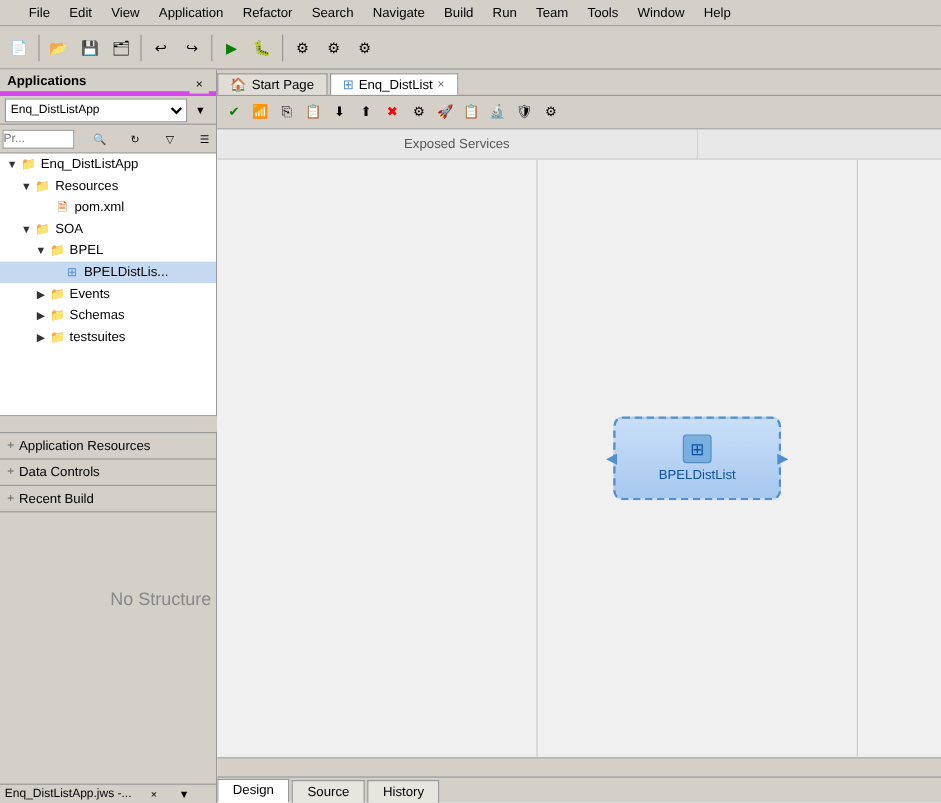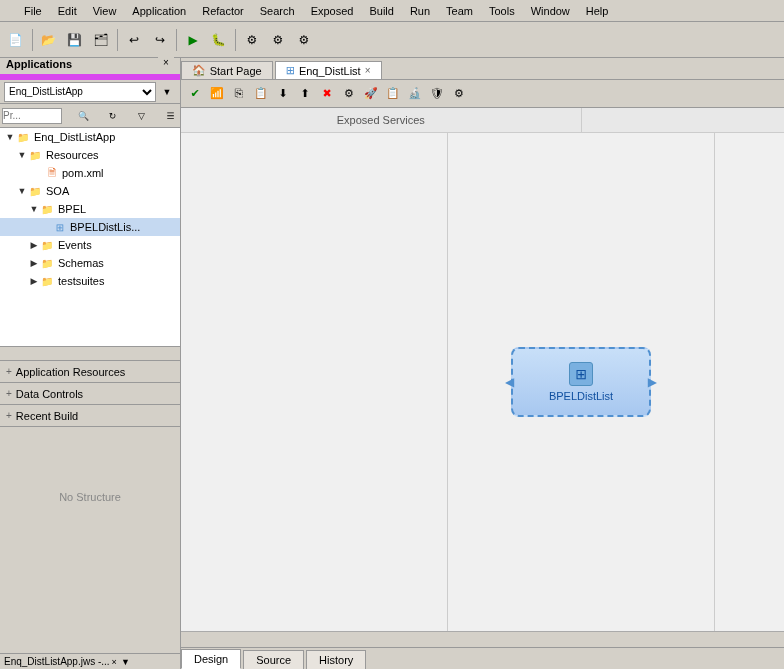--- a/index.html
+++ b/index.html
@@ -14,21 +14,21 @@
     .toolbar-btn { width: 24px; height: 24px; background: #d4d0c8; border: 1px solid transparent; display: flex; align-items: center; justify-content: center; cursor: pointer; font-size: 12px; }
     .toolbar-sep { width: 1px; height: 22px; background: #999; margin: 0 2px; }
 
     
     #main-layout { display: flex; height: calc(669px - 22px - 36px); }
 
     
     #left-panel { width: 181px; display: flex; flex-direction: column; background: #d4d0c8; border-right: 1px solid #999; }
 
     
-    #apps-header { background: #d4d0c8; border-bottom: 6px solid #d946ef; padding: 4px 6px; display: flex; align-items: flex-end; justify-content: space-between; height: 22px; }
+    #apps-header { background: #d4d0c8; border-bottom: 4px solid #d946ef; padding: 4px 6px; display: flex; align-items: flex-start; justify-content: space-between; height: 22px; }
     #apps-header span { font-size: 11px; font-weight: bold; }
 
     
     #project-dropdown { padding: 2px 4px; display: flex; align-items: center; gap: 2px; border-bottom: 1px solid #999; height: 24px; }
     #project-dropdown select { font-size: 10px; background: white; border: 1px solid #999; flex: 1; height: 20px; }
 
     
     #tree-toolbar { display: flex; align-items: center; padding: 2px 2px; gap: 14px; border-bottom: 1px solid #999; height: 24px; }
     .tree-tb-btn { width: 18px; height: 18px; background: #d4d0c8; border: 1px solid transparent; display: flex; align-items: center; justify-content: center; cursor: pointer; font-size: 9px; }
 
@@ -40,21 +40,21 @@
     .tree-icon { width: 16px; height: 16px; display: inline-flex; align-items: center; justify-content: center; font-size: 10px; margin-right: 2px; }
     .folder-icon { color: #f0a000; }
     .expand-icon { width: 12px; height: 12px; display: inline-flex; align-items: center; justify-content: center; font-size: 9px; color: #333; cursor: pointer; }
 
     
     .left-section { border-top: 1px solid #999; padding: 3px 6px; cursor: pointer; display: flex; align-items: center; gap: 4px; font-size: 11px; height: 22px; }
     .section-expand { color: #666; font-size: 10px; }
 
     
     #bottom-left { border-top: 1px solid #999; height: 180px; background: #d4d0c8; padding: 4px; }
-    .no-structure { color: #888; font-size: 11px; text-align: center; margin-top: 60px; }
+    .no-structure { color: #888; font-size: 15px; text-align: right; margin-top: 60px; }
 
     
     #bottom-tabs { height: 22px; border-top: 1px solid #999; display: flex; align-items: flex-end; background: #d4d0c8; }
     .btab { padding: 3px 12px; border: 1px solid #999; border-bottom: none; background: #e8e4de; cursor: pointer; font-size: 11px; margin-right: 2px; }
     .btab.active { background: white; border-bottom: 1px solid white; }
 
     
     #right-panel { flex: 1; display: flex; flex-direction: column; background: #ebebeb; }
 
     
@@ -126,21 +126,21 @@
 </head>
 <body>
 
 <div id="menubar">
   <span class="menu-item">File</span>
   <span class="menu-item">Edit</span>
   <span class="menu-item">View</span>
   <span class="menu-item">Application</span>
   <span class="menu-item">Refactor</span>
   <span class="menu-item">Search</span>
-  <span class="menu-item">Exposed</span>
+  <span class="menu-item">Navigate</span>
   <span class="menu-item">Build</span>
   <span class="menu-item">Run</span>
   <span class="menu-item">Team</span>
   <span class="menu-item">Tools</span>
   <span class="menu-item">Window</span>
   <span class="menu-item">Help</span>
 </div>
 
 <div id="toolbar">
   <button class="toolbar-btn">📄</button>
@@ -264,21 +264,21 @@
     </div>
     <div class="left-section">
       <span class="section-expand">+</span>
       <span>Recent Build</span>
     </div>
 
     <div id="bottom-left" style="flex:1;">
       <div class="no-structure">No Structure</div>
     </div>
 
-    <div style="border-top:1px solid #999; background:#d4d0c8; padding:2px 4px; font-size:10px; display:flex; align-items:center; gap:2px;">
+    <div style="border-top:1px solid #999; background:#d4d0c8; padding:2px 4px; font-size:10px; display:flex; align-items:center; gap:16px;">
       <span>Enq_DistListApp.jws -...</span>
       <button style="font-size:9px;border:none;background:transparent;cursor:pointer;">×</button>
       <button style="font-size:9px;border:none;background:transparent;cursor:pointer;margin-left:2px;">▼</button>
     </div>
 
   </div>
 
   <div id="right-panel">
 
     <div id="tab-bar">

